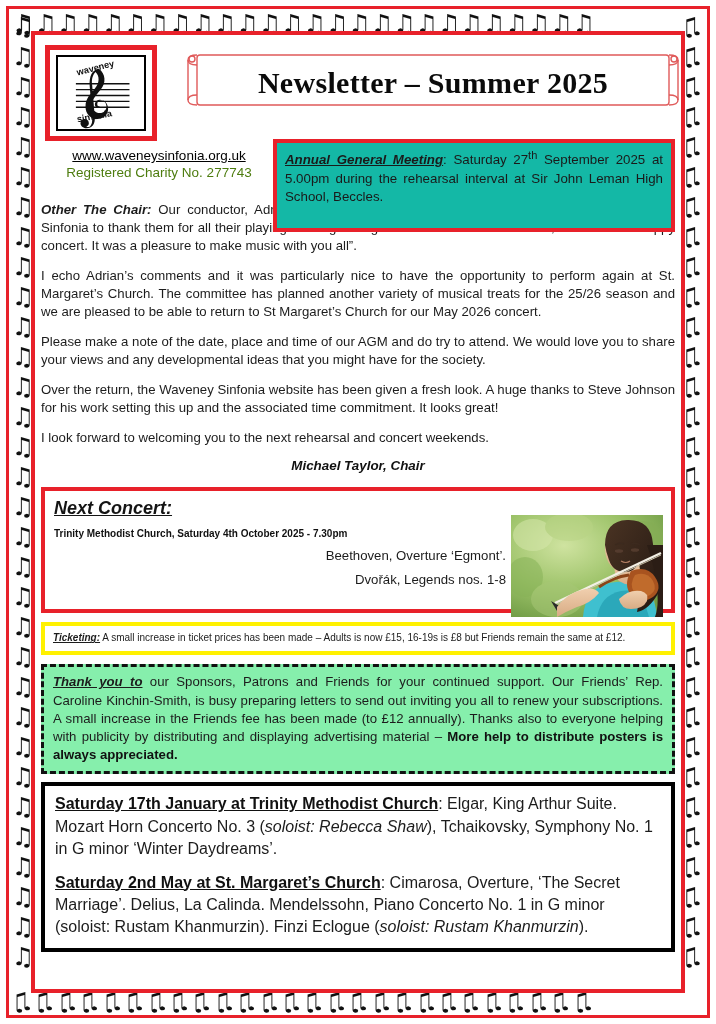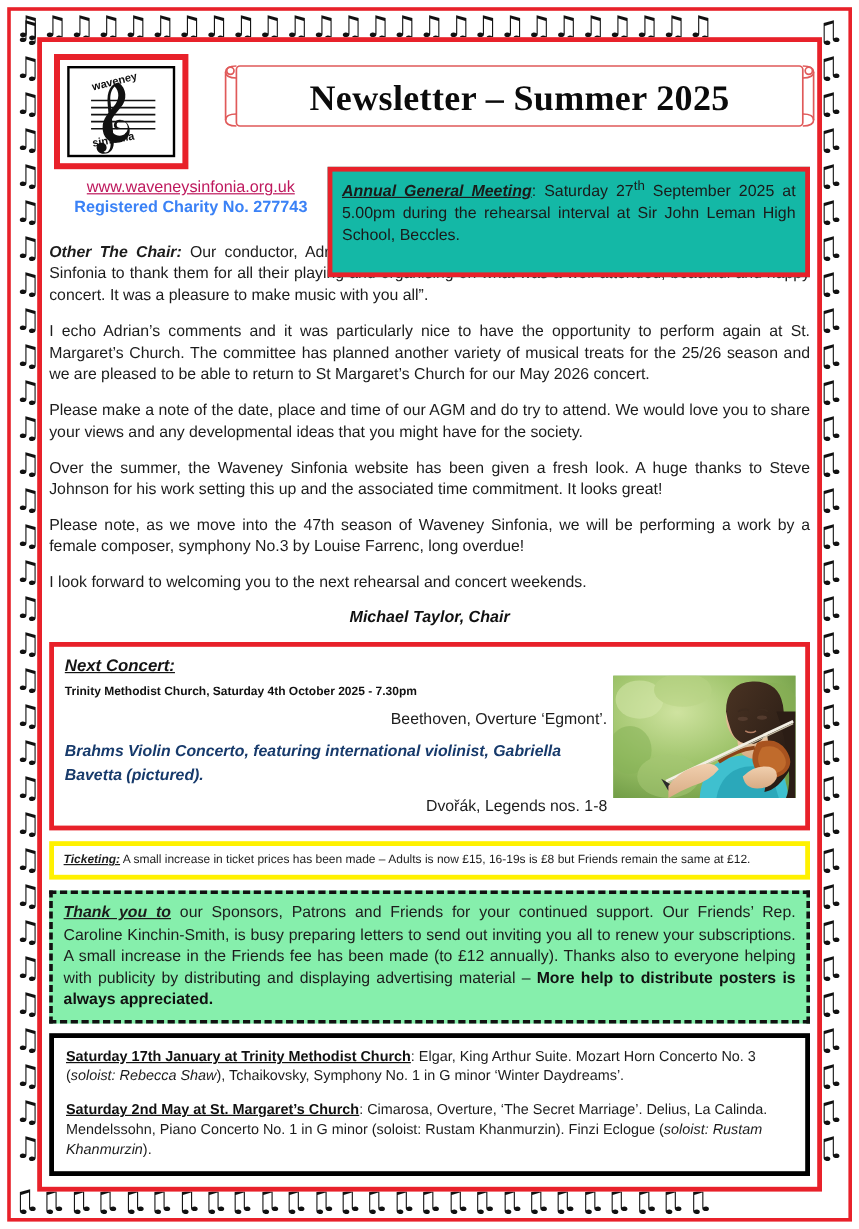--- a/index.html
+++ b/index.html
@@ -32,59 +32,59 @@
   .logo-box{position:absolute;left:4px;top:4px;width:112px;height:96px;border:5px solid #E8212A;box-sizing:border-box;background:#fff;}
   .logo-inner{position:absolute;left:6px;top:5px;right:6px;bottom:5px;border:2px solid #000;box-sizing:border-box;background:#fff;}
   .logo-svg{position:absolute;left:0;top:0;width:100%;height:100%;}
 
   .title-scroll{position:absolute;left:142px;top:6px;width:500px;height:72px;}
   .scroll-svg{position:absolute;left:0;top:0;width:100%;height:100%;}
   .title-text{position:absolute;left:0;top:0;width:100%;height:100%;display:flex;align-items:center;justify-content:center;
     font-family:"Liberation Serif",serif;font-weight:bold;font-size:30px;color:#0B0B0B;letter-spacing:.3px;}
 
   .site-info{position:absolute;left:8px;top:106px;width:220px;text-align:center;line-height:1.28;}
-  .site-link{color:#be185d;text-decoration:underline;font-size:13.5px;}
-  .charity{color:#3b82f6;font-size:13.5px;font-weight:bold;}
+  .site-link{color:#000000;text-decoration:underline;font-size:13.5px;}
+  .charity{color:#4d7c0f;font-size:13.5px;}
 
   
   .agm-box{position:absolute;left:232px;top:98px;right:0px;border:4px solid #E8212A;box-sizing:border-box;padding:5px 8px 22px 8px;background:#14b8a6;}
   .agm-text{font-size:13.3px;line-height:1.37;color:#1a1a1a;text-align:justify;text-justify:inter-word;}
   .agm-label{font-weight:bold;font-style:italic;text-decoration:underline;}
 
   
   .letter{margin-top:48px;}
   .letter p{margin:0 0 12px 0;font-size:13.2px;line-height:1.36;color:#1c1c1c;text-align:justify;text-justify:inter-word;}
   .lab-italic{font-weight:bold;font-style:italic;}
   .sign{text-align:center;font-weight:bold;font-style:italic;font-size:13.4px;margin-top:4px;color:#111;}
 
   
   .concert-box{border:4px solid #E8212A;box-sizing:border-box;padding:7px 9px 9px 9px;margin-top:14px;position:relative;min-height:126px;background:#fff;}
   .concert-left{width:452px;}
-  .nc-label{font-weight:bold;font-style:italic;text-decoration:underline;font-size:14px;color:#141414;}
+  .nc-label{font-weight:bold;font-style:italic;text-decoration:underline;font-size:18px;color:#141414;}
   .nc-venue{font-weight:bold;font-size:10px;color:#111;margin-top:9px;}
   .nc-line{font-size:13.2px;color:#1c1c1c;margin-top:9px;text-align:right;}
   .nc-blue{font-weight:bold;font-style:italic;font-size:13.2px;color:#173A6B;margin-top:10px;line-height:1.45;width:440px;}
   .photo{position:absolute;right:8px;top:24px;width:152px;height:102px;overflow:hidden;background:#7fae55;}
   .photo svg{display:block;}
 
   
   .ticket-box{border:4px solid #FFF100;box-sizing:border-box;padding:5px 8px 6px 8px;margin-top:9px;background:#fff;}
   .ticket-text{font-size:10px;line-height:1.38;color:#1c1c1c;}
   .tk-label{font-weight:bold;font-style:italic;text-decoration:underline;}
 
   
   .thanks-box{border:3px dashed #111;box-sizing:border-box;padding:6px 9px 7px 9px;margin-top:9px;background:#86efac;}
   .thanks-text{font-size:13.2px;line-height:1.38;color:#1c1c1c;text-align:justify;text-justify:inter-word;}
   .ty-label{font-weight:bold;font-style:italic;text-decoration:underline;}
   .bold{font-weight:bold;color:#111;}
 
   
   .other-box{border:4px solid #000;box-sizing:border-box;padding:7px 10px 9px 10px;margin-top:8px;background:#fff;}
   .other-head{text-align:center;font-weight:bold;font-size:13.6px;text-decoration:underline;color:#111;margin-bottom:10px;}
-  .other-p{font-size:12px;line-height:1.4;color:#1c1c1c;margin-bottom:11px;}
+  .other-p{font-size:16px;line-height:1.4;color:#1c1c1c;margin-bottom:11px;}
   .other-p:last-child{margin-bottom:0;}
   .ev-label{font-weight:bold;text-decoration:underline;color:#111;}
   .ital{font-style:italic;}
 </style>
 </head>
 <body>
 
 <div class="page">
 
   <div class="outer-red"></div>
@@ -215,32 +215,30 @@
 
       <div class="agm-box">
         <div class="agm-text"><span class="agm-label">Annual General Meeting</span><span>:</span><span> Saturday 27</span><sup>th</sup><span> September 2025 at 5.00pm during the rehearsal interval at Sir John Leman High School, Beccles.</span></div>
       </div>
     </div>
 
     <div class="letter">
       <p><span class="lab-italic">Other The Chair:</span><span> Our conductor, Adrian writes, “Please pass on this e mail to everyone in Waveney Sinfonia to thank them for all their playing and organising on what was a well-attended, beautiful and happy concert. It was a pleasure to make music with you all”.</span></p>
       <p>I echo Adrian’s comments and it was particularly nice to have the opportunity to perform again at St. Margaret’s Church. The committee has planned another variety of musical treats for the 25/26 season and we are pleased to be able to return to St Margaret’s Church for our May 2026 concert.</p>
       <p>Please make a note of the date, place and time of our AGM and do try to attend. We would love you to share your views and any developmental ideas that you might have for the society.</p>
-      <p>Over the summer, the Waveney Sinfonia website has been given a fresh look. A huge thanks to Steve Johnson for his work setting this up and the associated time commitment. It looks great!</p>
-      <p>Please note, as we move into the 47th season of Waveney Sinfonia, we will be performing a work by a female composer, symphony No.3 by Louise Farrenc, long overdue!</p>
+      <p>Over the return, the Waveney Sinfonia website has been given a fresh look. A huge thanks to Steve Johnson for his work setting this up and the associated time commitment. It looks great!</p>
       <p>I look forward to welcoming you to the next rehearsal and concert weekends.</p>
       <div class="sign">Michael Taylor, Chair</div>
     </div>
 
     <div class="concert-box">
       <div class="concert-left">
         <div class="nc-label">Next Concert:</div>
         <div class="nc-venue">Trinity Methodist Church, Saturday 4th October 2025 - 7.30pm</div>
         <div class="nc-line">Beethoven, Overture ‘Egmont’.</div>
-        <div class="nc-blue">Brahms Violin Concerto, featuring international violinist, Gabriella Bavetta (pictured).</div>
         <div class="nc-line">Dvořák, Legends nos. 1-8</div>
       </div>
       <div class="photo">
         <svg width="152" height="102" viewBox="0 0 152 102">
           <defs>
             <radialGradient id="bg1" cx="35%" cy="30%" r="80%">
               <stop offset="0%" stop-color="#cfe3a0"></stop>
                 <stop offset="55%" stop-color="#9cc268"></stop>
                 <stop offset="100%" stop-color="#6f9b45"></stop>
             </radialGradient>

